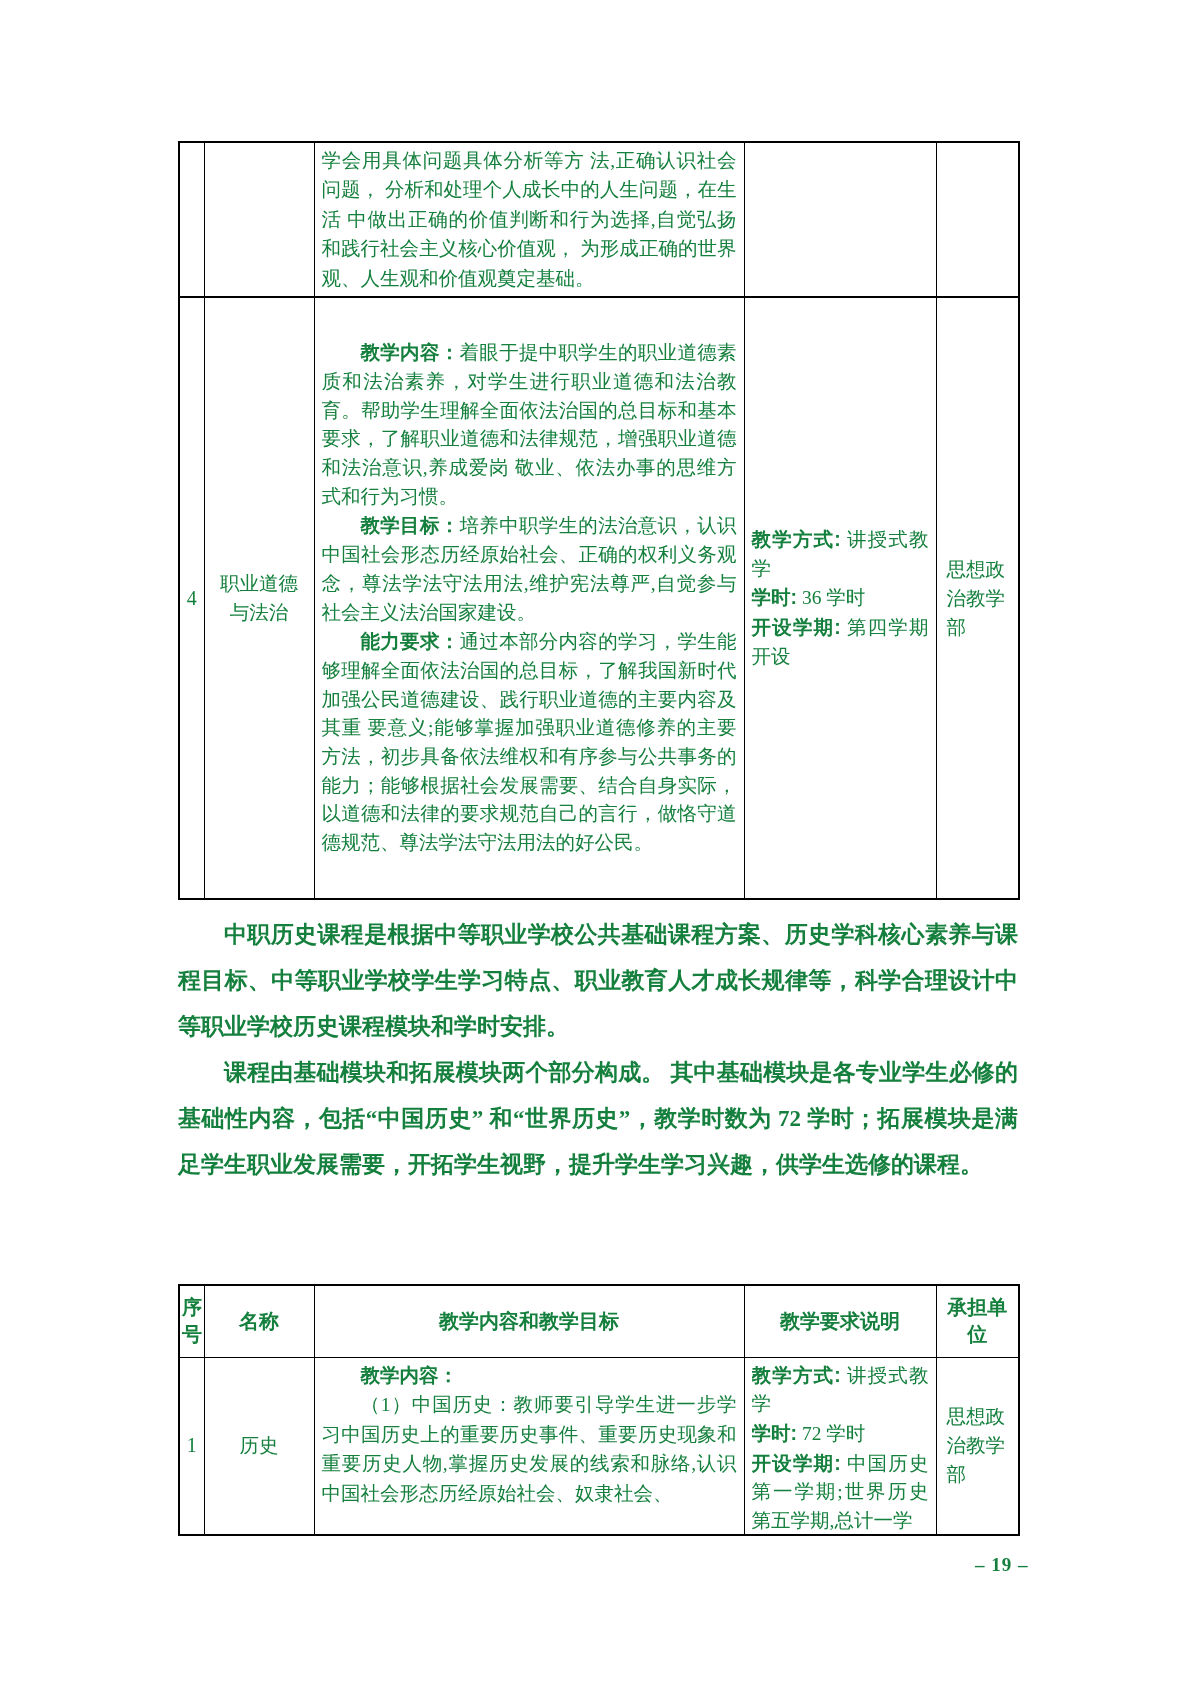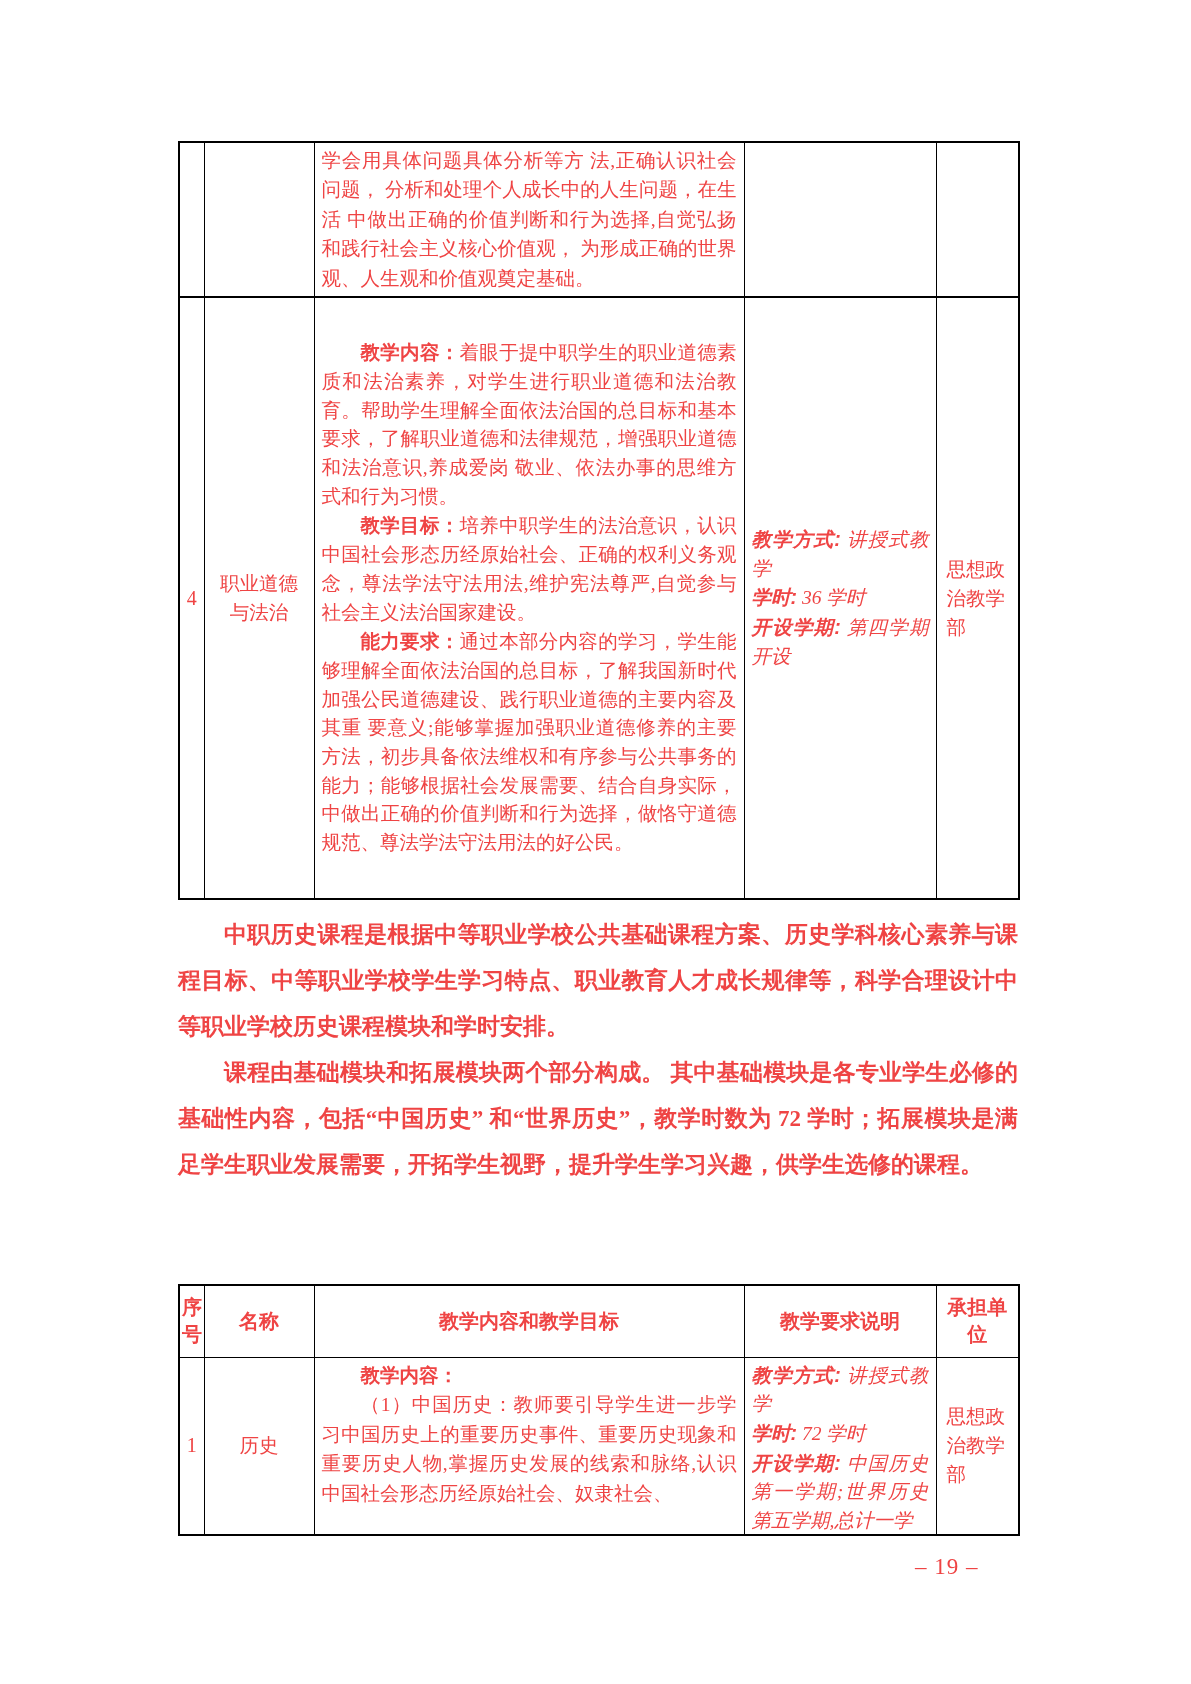--- a/index.html
+++ b/index.html
@@ -1,40 +1,40 @@
 <!DOCTYPE html>
 <html><head>
 <meta charset="utf-8">
 <style>
   * { margin:0; padding:0; box-sizing:border-box; }
   html,body { background:#ffffff; }
   .page {
     position:relative; width:1191px; height:1684px; margin:0 auto;
-    background:#ffffff; color:#ef4444;
+    background:#ffffff; color:#15803d;
     font-family:"Liberation Serif","DejaVu Serif",serif;
     overflow:hidden;
   }
   table.tbl {
     position:absolute; left:178px; width:840px;
     border-collapse:collapse; table-layout:fixed;
     border:2px solid #000;
   }
   table.tbl td, table.tbl th { border:1px solid #000; }
   .tbl1 { top:141px; }
   .tbl2 { top:1284px; }
   td.c-idx  { text-align:center; vertical-align:middle; font-size:20px; }
   td.c-name { text-align:center; vertical-align:middle; font-size:19.5px; padding:0 8px; line-height:29px; }
   td.c-body { vertical-align:middle; padding:3px 7px; font-size:19.5px; }
   td.c-req  { vertical-align:middle; padding:3px 7px; font-size:19.5px; }
   td.c-unit { vertical-align:middle; font-size:19.5px; padding:0 10px; line-height:29px; }
   .tbl1 tr.rowA td { height:151px; border-bottom:2px solid #000; }
   .tbl1 tr.rowB td { height:602px; }
   .tbl1 .rowA .c-body div { line-height:29.4px; text-align:justify; }
   .tbl1 .rowB .c-body p { line-height:28.7px; text-align:justify; text-indent:2em; }
-  .req-line { line-height:29.4px; text-align:justify;font-style:italic; }
+  .req-line { line-height:29.4px; text-align:justify; }
   .blk {
     font-family:"Liberation Sans","DejaVu Sans",sans-serif;
     font-weight:700;
   }
   .heading {
     position:absolute; left:178px; width:840px; top:866px;
     padding-left:56px; font-size:23px; line-height:30px;
     font-family:"Liberation Sans","DejaVu Sans",sans-serif; font-weight:700;
   }
   .bodytext {
@@ -52,22 +52,23 @@
     font-size:20px; line-height:27px; padding:0 2px;
     border-bottom:2px solid #000;
   }
   .tbl2 tr.row1 td { height:176px; }
   .tbl2 td.c-body, .tbl2 td.c-req { vertical-align:top; }
   .tbl2 .c-body .t2-label { text-indent:2em; line-height:29.5px; }
   .tbl2 .c-body p { line-height:29.5px; text-align:justify; text-indent:2em; }
   .tbl2 .c-req .clipbox { height:170px; overflow:hidden; }
   .tbl2 .req-line { line-height:28.7px; }
   .pageno {
-    position:absolute; left:915px; top:1554px; font-size:23px;
+    position:absolute; left:975px; top:1554px; font-size:19px;
     letter-spacing:1px;
+    font-weight:bold;
   }
 </style>
 </head>
 <body>
 
 <div class="page">
 
   <table class="tbl tbl1">
     <colgroup>
       <col style="width:25px">
@@ -85,21 +86,21 @@
       </td>
       <td class="c-req"></td>
       <td class="c-unit"></td>
     </tr>
     <tr class="rowB">
       <td class="c-idx">4</td>
       <td class="c-name">职业道德与法治</td>
       <td class="c-body">
         <p><span class="blk">教学内容：</span><span>着眼于提中职学生的职业道德素质和法治素养，对学生进行职业道德和法治教育。帮助学生理解全面依法治国的总目标和基本要求，了解职业道德和法律规范，增强职业道德和法治意识,养成爱岗 敬业、依法办事的思维方式和行为习惯。</span></p>
         <p><span class="blk">教学目标：</span><span>培养中职学生的法治意识，认识中国社会形态历经原始社会、正确的权利义务观念，尊法学法守法用法,维护宪法尊严,自觉参与社会主义法治国家建设。</span></p>
-        <p><span class="blk">能力要求：</span><span>通过本部分内容的学习，学生能够理解全面依法治国的总目标，了解我国新时代加强公民道德建设、践行职业道德的主要内容及其重 要意义;能够掌握加强职业道德修养的主要方法，初步具备依法维权和有序参与公共事务的能力；能够根据社会发展需要、结合自身实际，中做出正确的价值判断和行为选择，做恪守道德规范、尊法学法守法用法的好公民。</span></p>
+        <p><span class="blk">能力要求：</span><span>通过本部分内容的学习，学生能够理解全面依法治国的总目标，了解我国新时代加强公民道德建设、践行职业道德的主要内容及其重 要意义;能够掌握加强职业道德修养的主要方法，初步具备依法维权和有序参与公共事务的能力；能够根据社会发展需要、结合自身实际，以道德和法律的要求规范自己的言行，做恪守道德规范、尊法学法守法用法的好公民。</span></p>
       </td>
       <td class="c-req">
         <div class="req-line"><span class="blk">教学方式:</span><span> 讲授式教学</span></div>
         <div class="req-line"><span class="blk">学时:</span><span> 36 学时</span></div>
         <div class="req-line"><span class="blk">开设学期:</span><span> 第四学期开设</span></div>
       </td>
       <td class="c-unit">思想政治教学部</td>
     </tr>
   </tbody>
     </table>

